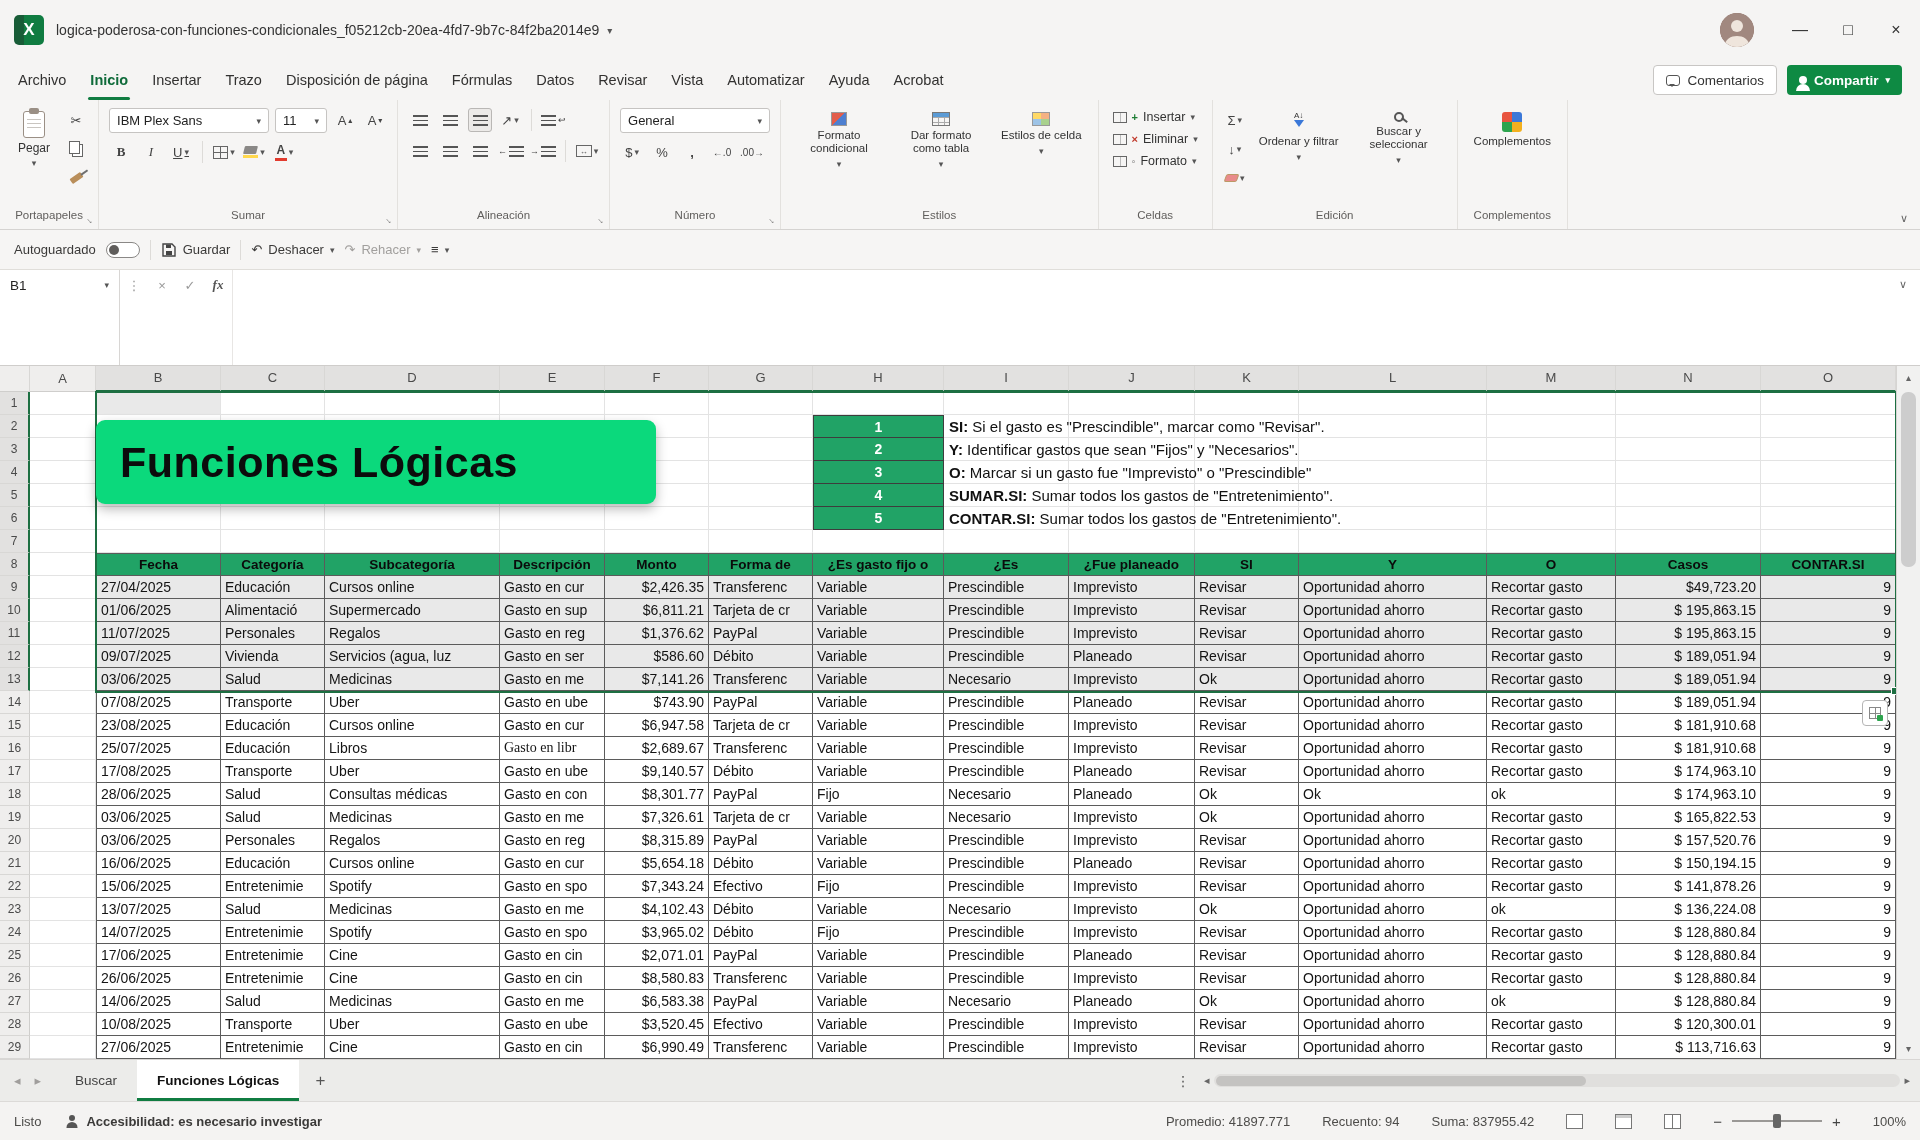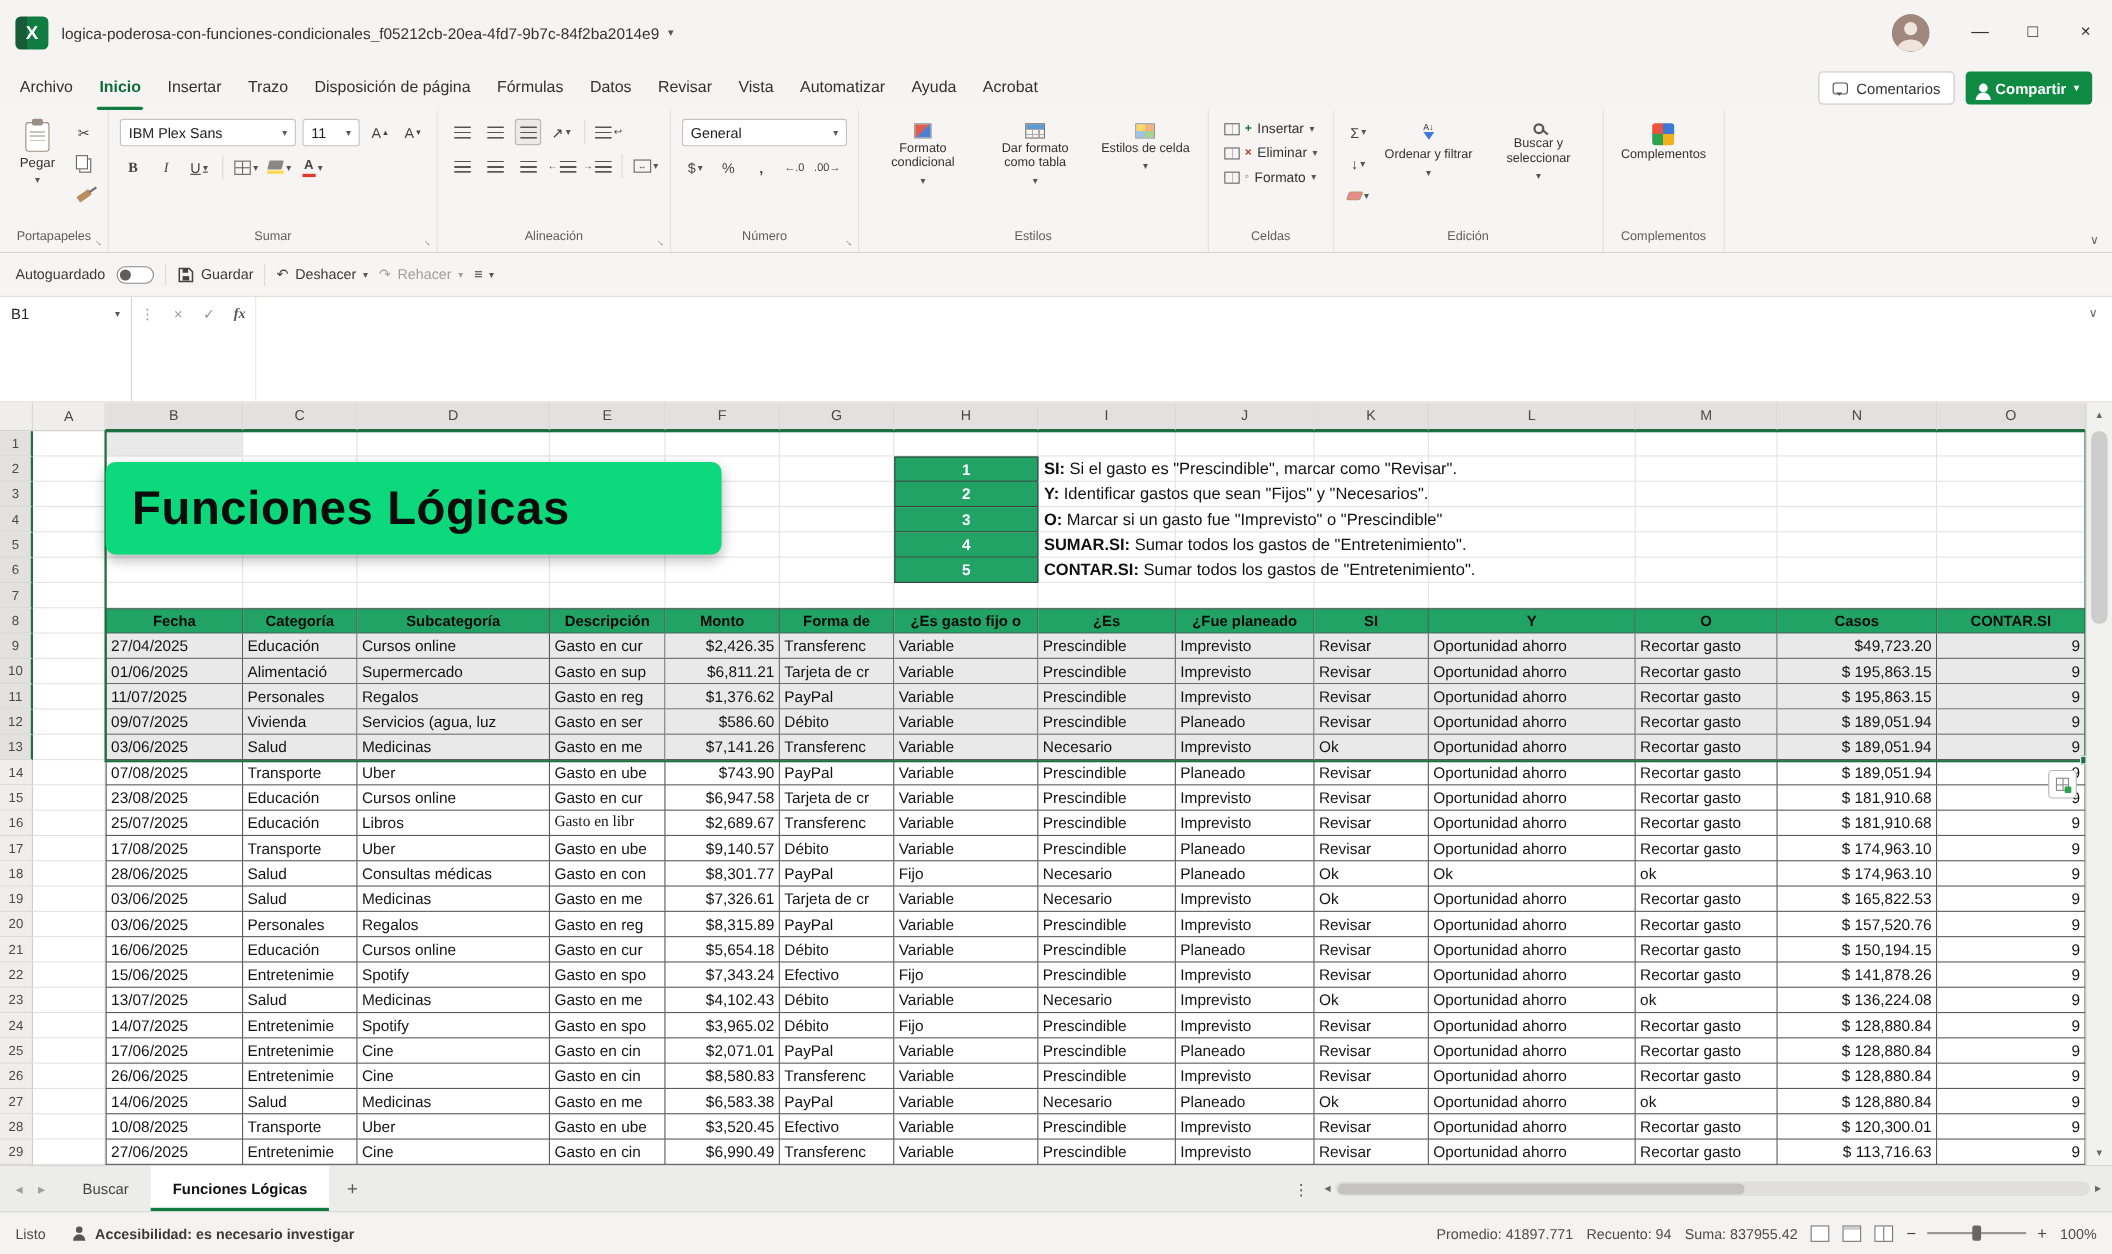--- a/index.html
+++ b/index.html
@@ -180,21 +180,21 @@
   .hthumb { position:absolute; left:2px; top:1.5px; width:54%; height:10px; background:#c4c3c1; border-radius:5px; }
 
   
   #statusbar { height:39px; background:#f4f3f2; border-top:1px solid #dcdad8; display:flex; align-items:center;
     font-size:13px; color:#4d4c4a; padding:0 14px; }
   .sb-left { display:flex; align-items:center; gap:24px; }
   .sb-acc { display:flex; align-items:center; gap:8px; font-weight:bold; color:#3b3a39; }
   .acc-ico { width:13px; height:13px; position:relative; }
   .acc-ico::before { content:''; position:absolute; top:0; left:50%; transform:translateX(-50%); width:6px; height:6px; border-radius:50%; background:#555; }
   .acc-ico::after { content:''; position:absolute; bottom:0; left:50%; transform:translateX(-50%); width:11px; height:6px; border-radius:6px 6px 0 0; background:#555; }
-  .sb-right { margin-left:auto; display:flex; align-items:center; gap:12px; }
+  .sb-right { margin-left:auto; display:flex; align-items:center; gap:32px; }
   .vic { width:17px; height:15px; border:1px solid #777; background:#fff; }
   .vic.v2 { box-shadow:inset 0 3px #ccc; }
   .vic.v3 { background:linear-gradient(#777,#777) center/1px 100% no-repeat,#fff; }
   .zoomer { display:flex; align-items:center; gap:10px; }
   .ztrack { width:90px; height:2px; background:#9a9896; position:relative; }
   .ztrack::before { content:''; position:absolute; left:50%; top:-4px; width:1px; height:10px; background:#9a9896; }
   .zknob { position:absolute; left:50%; top:-6px; transform:translateX(-50%); width:8px; height:14px; background:#666; border-radius:2px; }
   .zsign { font-size:15px; color:#444; }
 </style>
 </head>

